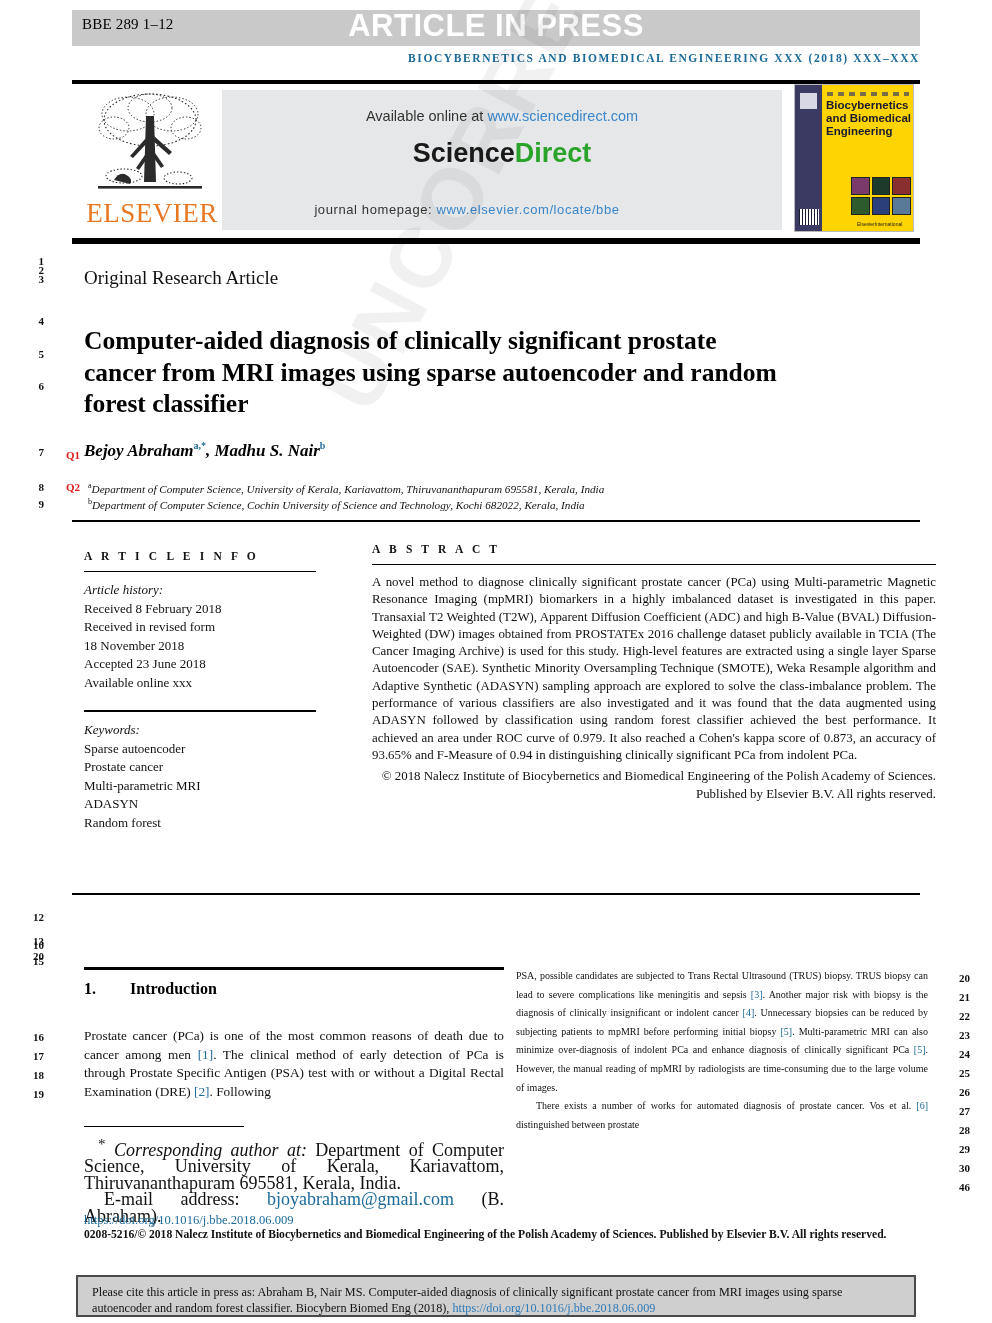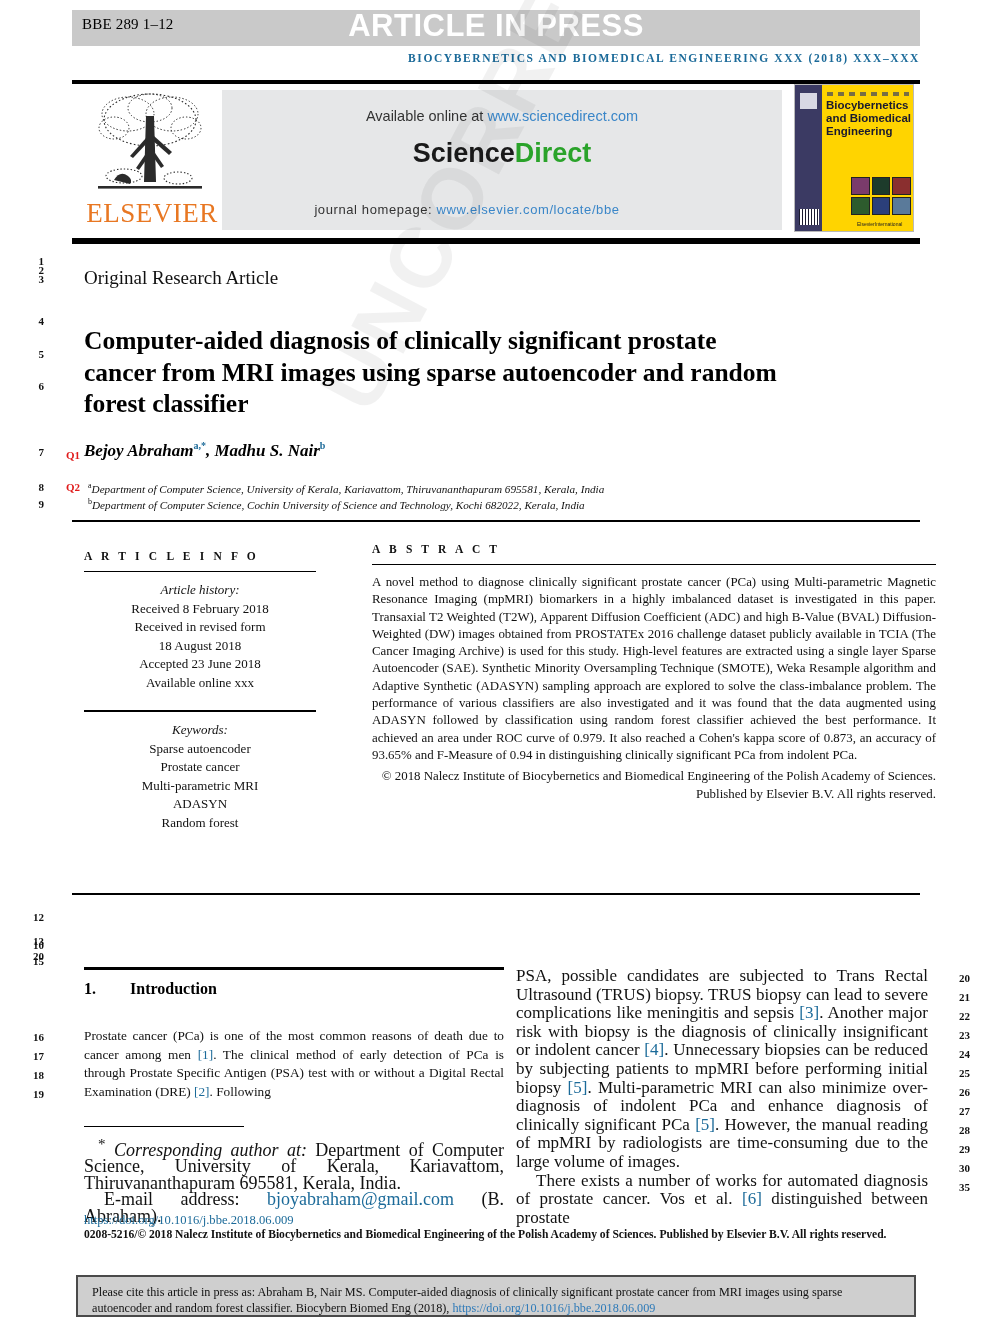--- a/index.html
+++ b/index.html
@@ -285,21 +285,20 @@
   }
   .thin-rule {
     height: 1px; background: #000;
     margin: 9px 0 9px 0;
   }
   .info-block {
     font-family: "Liberation Serif", serif;
     font-size: 13px;
     line-height: 18.5px;
     color: #111;
-    text-align: center;
   }
   .info-block .ital { font-style: italic; }
 
   #abstract-col {
     position: absolute;
     left: 356px; top: 543px;
     width: 564px;
     margin-left: 16px;
   }
   #abstract-body {
@@ -350,21 +349,21 @@
     font-size: 13.3px;
     line-height: 18.6px;
     text-align: justify;
     color: #111;
   }
   #col-right {
     position: absolute;
     left: 516px; top: 967px;
     width: 412px;
     font-family: "Liberation Serif", serif;
-    font-size: 17px;
+    font-size: 10px;
     line-height: 18.6px;
     text-align: justify;
     color: #111;
   }
   .ref { color: #1b6a99; }
   .indent { text-indent: 20px; }
 
   
   #footnote-rule {
     position: absolute;
@@ -507,21 +506,21 @@
 <div class="lineno" style="left:948px; top:991px;">21</div>
 <div class="lineno" style="left:948px; top:1010px;">22</div>
 <div class="lineno" style="left:948px; top:1029px;">23</div>
 <div class="lineno" style="left:948px; top:1048px;">24</div>
 <div class="lineno" style="left:948px; top:1067px;">25</div>
 <div class="lineno" style="left:948px; top:1086px;">26</div>
 <div class="lineno" style="left:948px; top:1105px;">27</div>
 <div class="lineno" style="left:948px; top:1124px;">28</div>
 <div class="lineno" style="left:948px; top:1143px;">29</div>
 <div class="lineno" style="left:948px; top:1162px;">30</div>
-<div class="lineno" style="left:948px; top:1181px;">35</div>
+<div class="lineno" style="left:948px; top:1181px;">46</div>
 
 <div class="qmark" style="left:66px; top:449px;">Q1</div>
 <div class="qmark" style="left:66px; top:481px;">Q2</div>
 
 <div id="article-type">Original Research Article</div>
 <h1 id="article-title">Computer-aided diagnosis of clinically significant prostate cancer from MRI images using sparse autoencoder and random forest classifier</h1>
 
 <div id="authors"><span>Bejoy Abraham</span><sup>a,*</sup>, <span>Madhu S. Nair</span><sup>b</sup></div>
 
 <div class="aff" id="aff-a"><sup>a</sup><span>Department of Computer Science, University of Kerala, Kariavattom, Thiruvananthapuram 695581, Kerala, India</span></div>
@@ -529,21 +528,21 @@
 
 <div id="rule-after-authors"></div>
 
 <div id="info-col">
   <div class="col-head">A R T I C L E   I N F O</div>
   <div class="thin-rule"></div>
   <div class="info-block">
     <div class="ital">Article history:</div>
     <div>Received 8 February 2018</div>
     <div>Received in revised form</div>
-    <div>18 August 2018</div>
+    <div>18 November 2018</div>
     <div>Accepted 23 June 2018</div>
     <div>Available online xxx</div>
   </div>
   <div class="thin-rule" style="margin-top:18px;height:2px;"></div>
   <div class="info-block">
     <div class="ital">Keywords:</div>
     <div>Sparse autoencoder</div>
     <div>Prostate cancer</div>
     <div>Multi-parametric MRI</div>
     <div>ADASYN</div>

